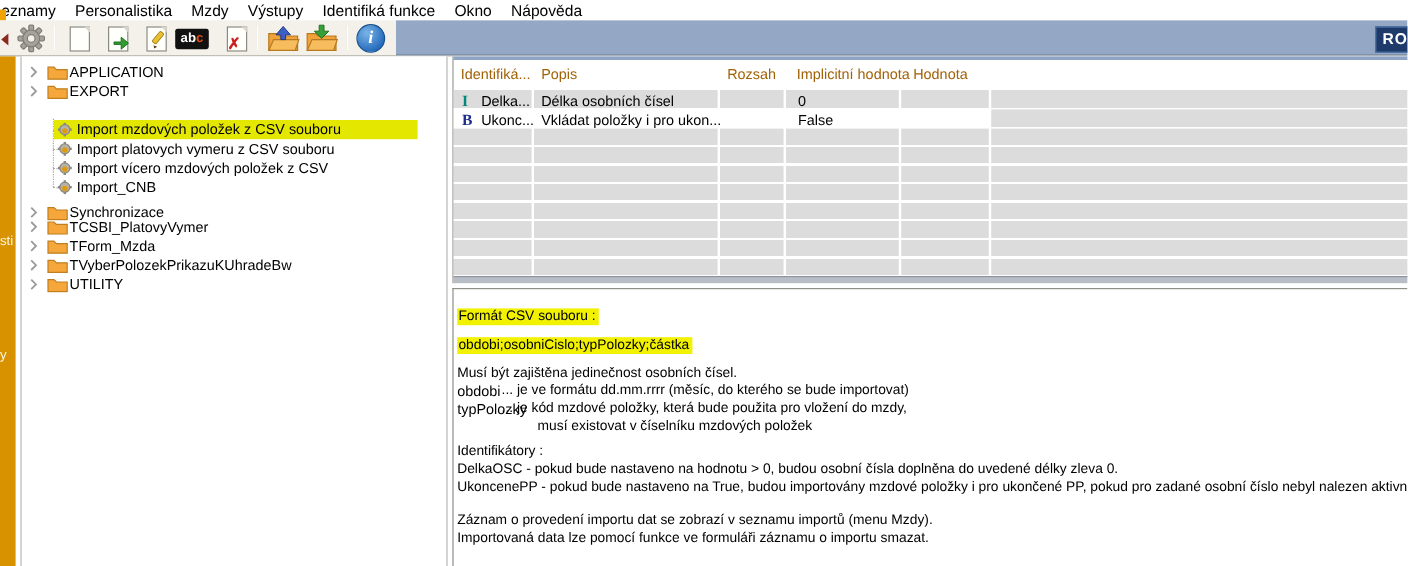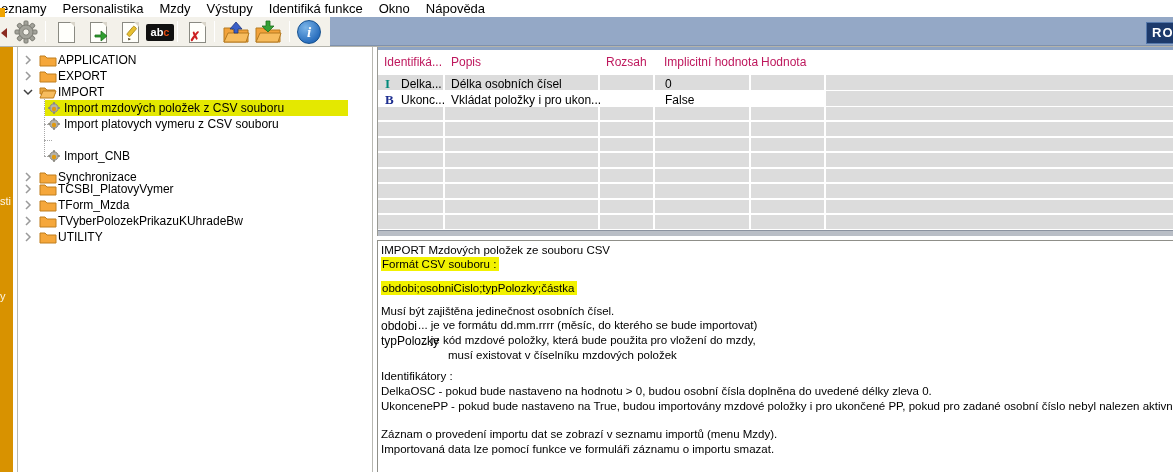--- a/index.html
+++ b/index.html
@@ -49,21 +49,21 @@
   .t-label { position:absolute; left:40px; top:1px; white-space:nowrap; }
   .leaf-icon { position:absolute; left:30px; top:2px; }
   .leaf-label { position:absolute; left:46px; top:1px; white-space:nowrap; }
   .leaf-sel { position:absolute; left:27px; top:-1px; height:16px; background:#e4e800; z-index:-1; width:303px; }
   .dotline-v { position:absolute; left:26px; border-left:1px dotted #a8a8a8; width:0; }
   .dotline-h { position:absolute; border-top:1px dotted #a8a8a8; height:0; }
 
   
   #grid-panel { left:377px; top:47px; width:796px; height:189px; background:#fff; border-left:1px solid #9a9a94; }
   #grid-topband { left:0; top:0; width:796px; height:3px; background:#8ea4c4; }
-  .gh { position:absolute; top:8px; font-size:12px; color:#be185d; white-space:nowrap; }
+  .gh { position:absolute; top:8px; font-size:12px; color:#a16207; white-space:nowrap; }
   #grid-row1 { left:0; top:28px; width:796px; height:15px; background:#dcdcdc; }
   #grid-row2 { left:0; top:44px; width:796px; height:15px; background:#fff; }
   #grid-row2-filler { left:447px; top:44px; width:349px; height:15px; background:#dcdcdc; }
   #grid-stripes { left:0; top:60px; width:796px; height:123px;
      background:repeating-linear-gradient(to bottom, #dcdcdc 0px, #dcdcdc 13.5px, #ffffff 13.5px, #ffffff 15.5px); }
   .vline { position:absolute; top:28px; height:155px; width:2px; background:#fff; }
   .hline-w { position:absolute; left:0; width:796px; height:1px; background:#fff; }
   #grid-bottombar { left:0; top:183px; width:796px; height:6px; background:#b9bec6; border-top:1px solid #8b93a0; }
   .cell { position:absolute; white-space:nowrap; font-size:12px; }
   .tglyph { font-family:"Liberation Serif", serif; font-weight:bold; font-size:13px; }
@@ -201,30 +201,20 @@
     <div class="tree-row" style="top:21px;">
       <svg class="chev" viewBox="0 0 12 12">
           <polyline points="4,2 8,6 4,10" fill="none" stroke="#9a9a9a" stroke-width="1.5"></polyline>
         </svg>
       <svg class="t-folder" width="18" height="14" viewBox="0 0 18 14">
           <path d="M1 3 h5 l2 2 h9 v8 h-16 z" fill="#f5a73b" stroke="#c07f1f"></path>
         </svg>
       <span class="t-label">EXPORT</span>
     </div>
 
-    <div class="tree-row" style="top:37px;">
-      <svg class="chev" viewBox="0 0 12 12">
-          <polyline points="2,4 6,8 10,4" fill="none" stroke="#404040" stroke-width="1.5"></polyline>
-        </svg>
-      <svg class="t-folder" width="18" height="14" viewBox="0 0 18 14">
-        <path d="M1 3 h5 l2 2 h8 v4 h-15 z" fill="#e8a53c" stroke="#c07f1f"></path>
-        <path d="M1 13 l3 -7 h13 l-2.5 7 z" fill="#f7bc5e" stroke="#c07f1f"></path>
-      </svg>
-      <span class="t-label">IMPORT</span>
-    </div>
 
     <div class="tree-row" style="top:53px; z-index:1;">
       <div class="leaf-sel" style="top:0;"></div>
       <svg class="leaf-icon" width="12" height="12" viewBox="0 0 12 12">
         <circle cx="6" cy="6" r="4.2" fill="#b5b2aa" stroke="#8a887f"></circle>
         <rect x="5" y="0.2" width="2" height="2" fill="#8a887f"></rect>
           <rect x="5" y="9.8" width="2" height="2" fill="#8a887f"></rect>
         <rect x="0.2" y="5" width="2" height="2" fill="#8a887f"></rect>
           <rect x="9.8" y="5" width="2" height="2" fill="#8a887f"></rect>
         <circle cx="6" cy="7" r="2.2" fill="#e09a10"></circle>
@@ -237,20 +227,31 @@
         <circle cx="6" cy="6" r="4.2" fill="#b5b2aa" stroke="#8a887f"></circle>
         <rect x="5" y="0.2" width="2" height="2" fill="#8a887f"></rect>
           <rect x="5" y="9.8" width="2" height="2" fill="#8a887f"></rect>
         <rect x="0.2" y="5" width="2" height="2" fill="#8a887f"></rect>
           <rect x="9.8" y="5" width="2" height="2" fill="#8a887f"></rect>
         <circle cx="6" cy="7" r="2.2" fill="#e09a10"></circle>
       </svg>
       <span class="leaf-label">Import platovych vymeru z CSV souboru</span>
     </div>
 
+    <div class="tree-row" style="top:85px;">
+      <svg class="leaf-icon" width="12" height="12" viewBox="0 0 12 12">
+        <circle cx="6" cy="6" r="4.2" fill="#b5b2aa" stroke="#8a887f"></circle>
+        <rect x="5" y="0.2" width="2" height="2" fill="#8a887f"></rect>
+          <rect x="5" y="9.8" width="2" height="2" fill="#8a887f"></rect>
+        <rect x="0.2" y="5" width="2" height="2" fill="#8a887f"></rect>
+          <rect x="9.8" y="5" width="2" height="2" fill="#8a887f"></rect>
+        <circle cx="6" cy="7" r="2.2" fill="#e09a10"></circle>
+      </svg>
+      <span class="leaf-label">Import vícero mzdových položek z CSV</span>
+    </div>
 
     <div class="tree-row" style="top:101px;">
       <svg class="leaf-icon" width="12" height="12" viewBox="0 0 12 12">
         <circle cx="6" cy="6" r="4.2" fill="#b5b2aa" stroke="#8a887f"></circle>
         <rect x="5" y="0.2" width="2" height="2" fill="#8a887f"></rect>
           <rect x="5" y="9.8" width="2" height="2" fill="#8a887f"></rect>
         <rect x="0.2" y="5" width="2" height="2" fill="#8a887f"></rect>
           <rect x="9.8" y="5" width="2" height="2" fill="#8a887f"></rect>
         <circle cx="6" cy="7" r="2.2" fill="#e09a10"></circle>
       </svg>
@@ -337,21 +338,20 @@
 
     <div class="cell tglyph tglyph-b" style="left:7px;  top:45px;">B</div>
     <div class="cell" style="left:23px;  top:46px;">Ukonc...</div>
     <div class="cell" style="left:73px;  top:46px;">Vkládat položky i pro ukon...</div>
     <div class="cell" style="left:287px; top:46px;">False</div>
 
     <div id="grid-bottombar" class="abs"></div>
   </div>
 
   <div id="desc-panel" class="abs">
-    <div class="dline" style="top:2px;">IMPORT Mzdových položek ze souboru CSV</div>
     <div class="dline" style="top:16px;"><span class="hl">Formát CSV souboru :</span></div>
     <div class="dline" style="top:40px;"><span class="hl">obdobi;osobniCislo;typPolozky;částka</span></div>
     <div class="dline" style="top:63px;">Musí být zajištěna jedinečnost osobních čísel.</div>
 
     <div>
       <span class="dterm" style="top:78px;">obdobi</span>
       <span class="ddesc" style="top:78px;">... je ve formátu dd.mm.rrrr (měsíc, do kterého se bude importovat)</span>
     </div>
     <div>
       <span class="dterm" style="top:93px;">typPolozky</span>

